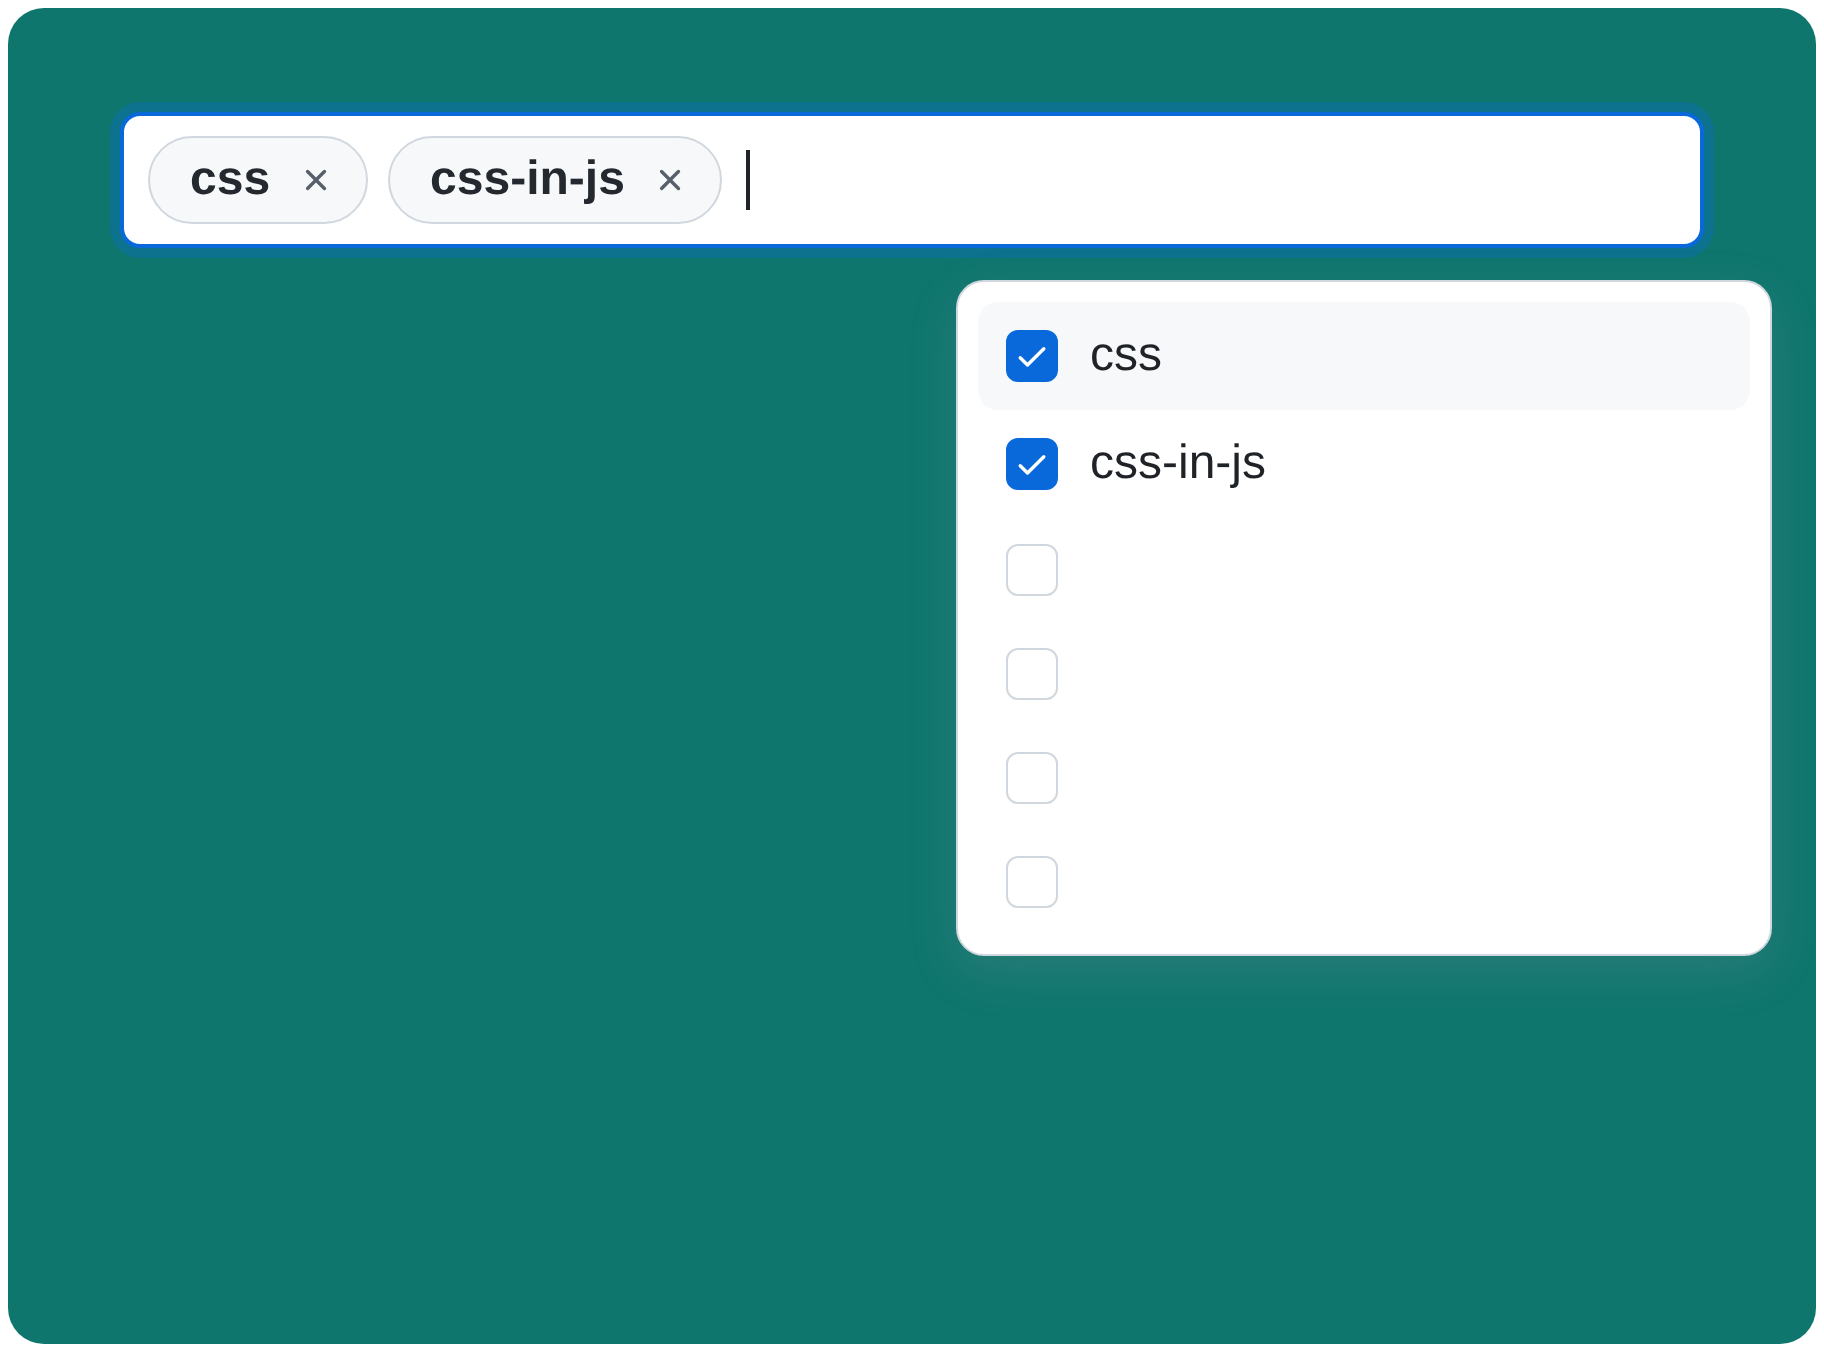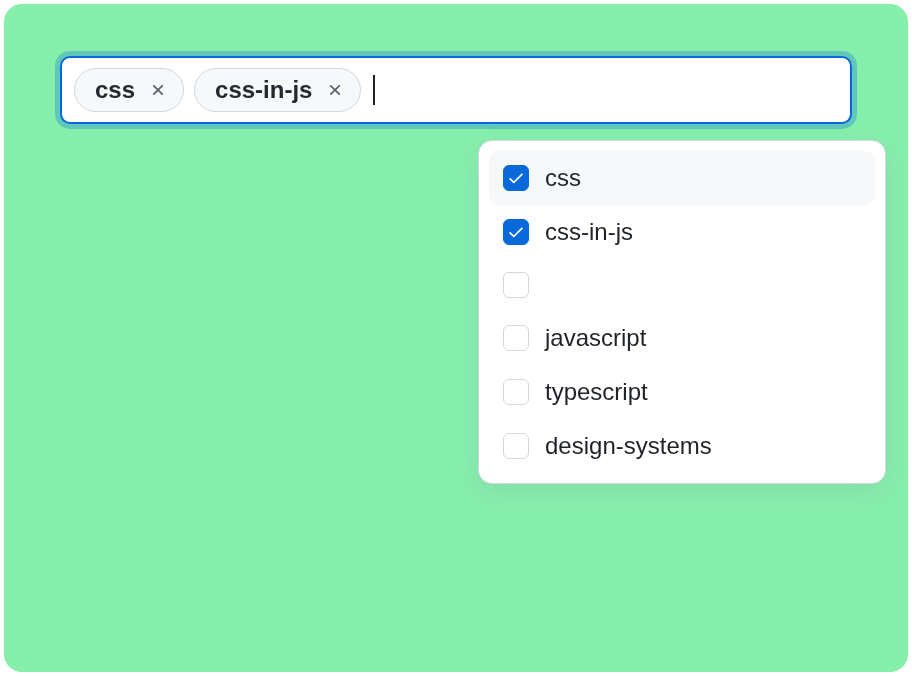--- a/index.html
+++ b/index.html
@@ -6,21 +6,21 @@
     body {
       font-family: -apple-system, BlinkMacSystemFont, 'Segoe UI', Helvetica, Arial, sans-serif;
       background: #ffffff;
       width: 912px;
       height: 676px;
       padding: 4px;
     }
     .container {
       width: 100%;
       height: 100%;
-      background: #86efac;
+      background: #0f766e;
       border-radius: 18px;
       padding: 52px 56px;
       position: relative;
     }
     .tag-input {
       width: 100%;
       background: #ffffff;
       border: 2px solid #0969da;
       border-radius: 10px;
       box-shadow: 0 0 0 5px rgba(9,105,218,0.3);
@@ -148,24 +148,21 @@
             <path d="M13.78 4.22a.75.75 0 0 1 0 1.06l-7.25 7.25a.75.75 0 0 1-1.06 0L2.22 9.28a.75.75 0 0 1 1.06-1.06L6 10.94l6.72-6.72a.75.75 0 0 1 1.06 0Z"></path>
           </svg>
       </span>
       <span class="option-label">css-in-js</span>
     </div>
     <div class="option">
       <span class="checkbox unchecked"></span>
     </div>
     <div class="option">
       <span class="checkbox unchecked"></span>
-      <span class="option-label">javascript</span>
     </div>
     <div class="option">
       <span class="checkbox unchecked"></span>
-      <span class="option-label">typescript</span>
     </div>
     <div class="option">
       <span class="checkbox unchecked"></span>
-      <span class="option-label">design-systems</span>
     </div>
   </div>
 </div>
 
 </body></html>

